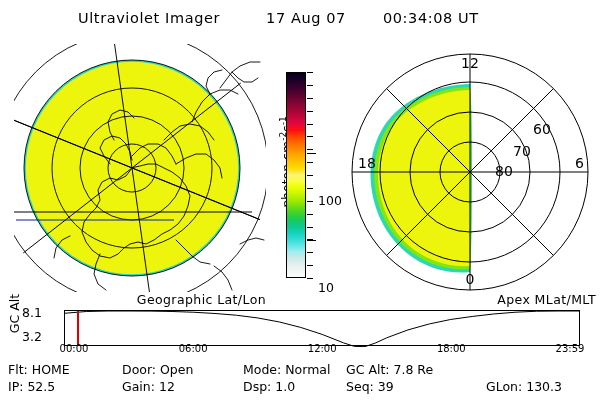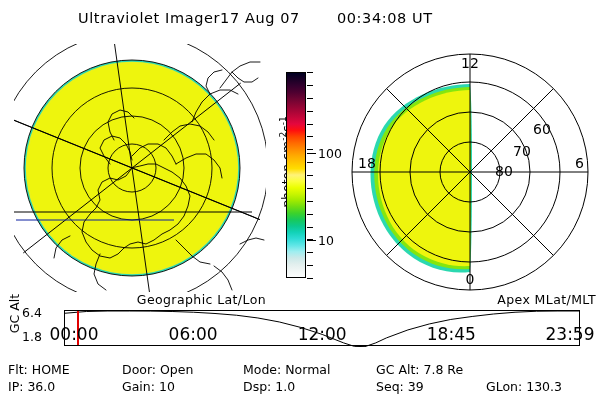--- a/index.html
+++ b/index.html
@@ -28,21 +28,21 @@
     display: flex;
     align-items: center;
     padding-left: 28px;
   }
   #header .h-item {
     font-size: 14.5px;
     letter-spacing: 0.6px;
     white-space: nowrap;
   }
   #title-instrument { margin-left: 50px; }
-  #title-date { }
+  #title-date { margin-left: 46px; }
   #title-time { margin-left: 37px; }
 
   
   #geo-panel {
     left: 14px; top: 44px; width: 252px; height: 248px;
   }
   #polar-panel {
     left: 344px; top: 44px; width: 252px; height: 248px;
   }
   .panel-caption {
@@ -88,20 +88,21 @@
     height: 1px;
     background: #000;
   }
   .cbar-tick.major { width: 9px; }
   .cbar-label {
     position: absolute;
     left: 50px;
     font-size: 12.5px;
     white-space: nowrap;
     transform: translateY(-50%);
+    margin-top: 47px;
   }
 
   
   #orbit-wrap { left: 0; top: 300px; width: 600px; height: 56px; }
   #orbit-ylabel {
     position: absolute;
     left: -6px; top: 6px;
     width: 40px;
     font-size: 12.5px;
     text-align: center;
@@ -124,43 +125,43 @@
   }
   #orbit-svg { position: absolute; inset: 0; }
   #orbit-marker {
     position: absolute;
     top: 0; bottom: 0;
     width: 1.5px;
     background: #e00000;
   }
   .orbit-xtick {
     position: absolute;
-    top: 24px;
-    font-size: 17px;
+    top: 43px;
+    font-size: 10px;
     white-space: nowrap;
     transform: translateX(-50%);
   }
 
   
   #status {
     left: 0; top: 360px; width: 600px; height: 40px; text-align: right;
   }
   .status-row {
     position: absolute;
     left: 0; width: 600px; height: 17px;
     font-size: 12.5px;
     white-space: nowrap;
   }
   #status-row-0 { top: 2px; }
   #status-row-1 { top: 19px; }
   .status-cell { position: absolute; white-space: nowrap; }
   .sc0 { left: 8px; }
   .sc1 { left: 122px; }
   .sc2 { left: 243px; }
-  .sc3 { left: 376px; }
+  .sc3 { left: 346px; }
   .sc4 { left: 486px; }
 </style>
 </head>
 <body>
 
 <div id="root">
 
   <div class="abs" id="header">
     <span class="h-item" id="title-instrument">Ultraviolet Imager</span>
     <span class="h-item" id="title-date">17 Aug 07</span>
@@ -309,48 +310,48 @@
 
       <text x="198" y="90" text-anchor="middle" font-size="14" font-family="DejaVu Sans, Liberation Sans, sans-serif">60</text>
       <text x="178" y="112" text-anchor="middle" font-size="14" font-family="DejaVu Sans, Liberation Sans, sans-serif">70</text>
       <text x="160" y="132" text-anchor="middle" font-size="14" font-family="DejaVu Sans, Liberation Sans, sans-serif">80</text>
     </svg>
   </div>
   <div class="panel-caption" id="polar-caption">Apex MLat/MLT</div>
 
   <div class="abs" id="orbit-wrap">
     <div id="orbit-ylabel">GC Alt</div>
-    <div class="orbit-ytick" id="orbit-ytick-top" style="top:5px;">6.4</div>
-    <div class="orbit-ytick" id="orbit-ytick-bot" style="top:29px;">1.8</div>
+    <div class="orbit-ytick" id="orbit-ytick-top" style="top:5px;">8.1</div>
+    <div class="orbit-ytick" id="orbit-ytick-bot" style="top:29px;">3.2</div>
 
     <div id="orbit-box">
       <svg id="orbit-svg" viewBox="0 0 516 36" preserveAspectRatio="none">
         <polyline id="orbit-curve" fill="none" stroke="#000000" stroke-width="1" vector-effect="non-scaling-stroke" points="0.00,2.25 21.51,0.50 43.03,0.00 64.54,0.00 86.06,0.10 107.57,0.50 129.09,1.25 150.60,2.50 172.12,4.25 193.63,7.00 215.15,11.00 236.66,16.50 258.18,23.50 279.69,32.00 290.45,35.50 301.21,35.75 311.97,32.00 322.72,27.00 344.24,19.00 365.75,13.00 387.27,8.50 408.78,5.50 430.30,3.00 451.81,1.25 473.33,0.25 494.84,0.00 516.00,0.00"></polyline>
       </svg>
       <div id="orbit-marker" style="left: 12.19px;"></div>
     </div>
 
     <div id="orbit-xticks">
         <div class="orbit-xtick" style="left: 74px;">00:00</div>
         <div class="orbit-xtick" style="left: 193.1px;">06:00</div>
         <div class="orbit-xtick" style="left: 322.2px;">12:00</div>
-        <div class="orbit-xtick" style="left: 451.3px;">18:45</div>
+        <div class="orbit-xtick" style="left: 451.3px;">18:00</div>
         <div class="orbit-xtick" style="left: 570px;">23:59</div>
       </div>
   </div>
 
   <div class="abs" id="status">
     <div class="status-row" id="status-row-0">
       <span class="status-cell sc0">Flt: HOME</span>
       <span class="status-cell sc2">Mode: Normal</span>
       <span class="status-cell sc1">Door: Open</span>
       <span class="status-cell sc3">GC Alt: 7.8 Re</span>
     </div>
     <div class="status-row" id="status-row-1">
-      <span class="status-cell sc0">IP: 36.0</span>
-      <span class="status-cell sc1">Gain: 10</span>
+      <span class="status-cell sc0">IP: 52.5</span>
+      <span class="status-cell sc1">Gain: 12</span>
       <span class="status-cell sc2">Dsp:   1.0</span>
       <span class="status-cell sc3">Seq: 39</span>
       <span class="status-cell sc4">GLon: 130.3</span>
     </div>
   </div>
 
 </div>
 
 </body></html>

